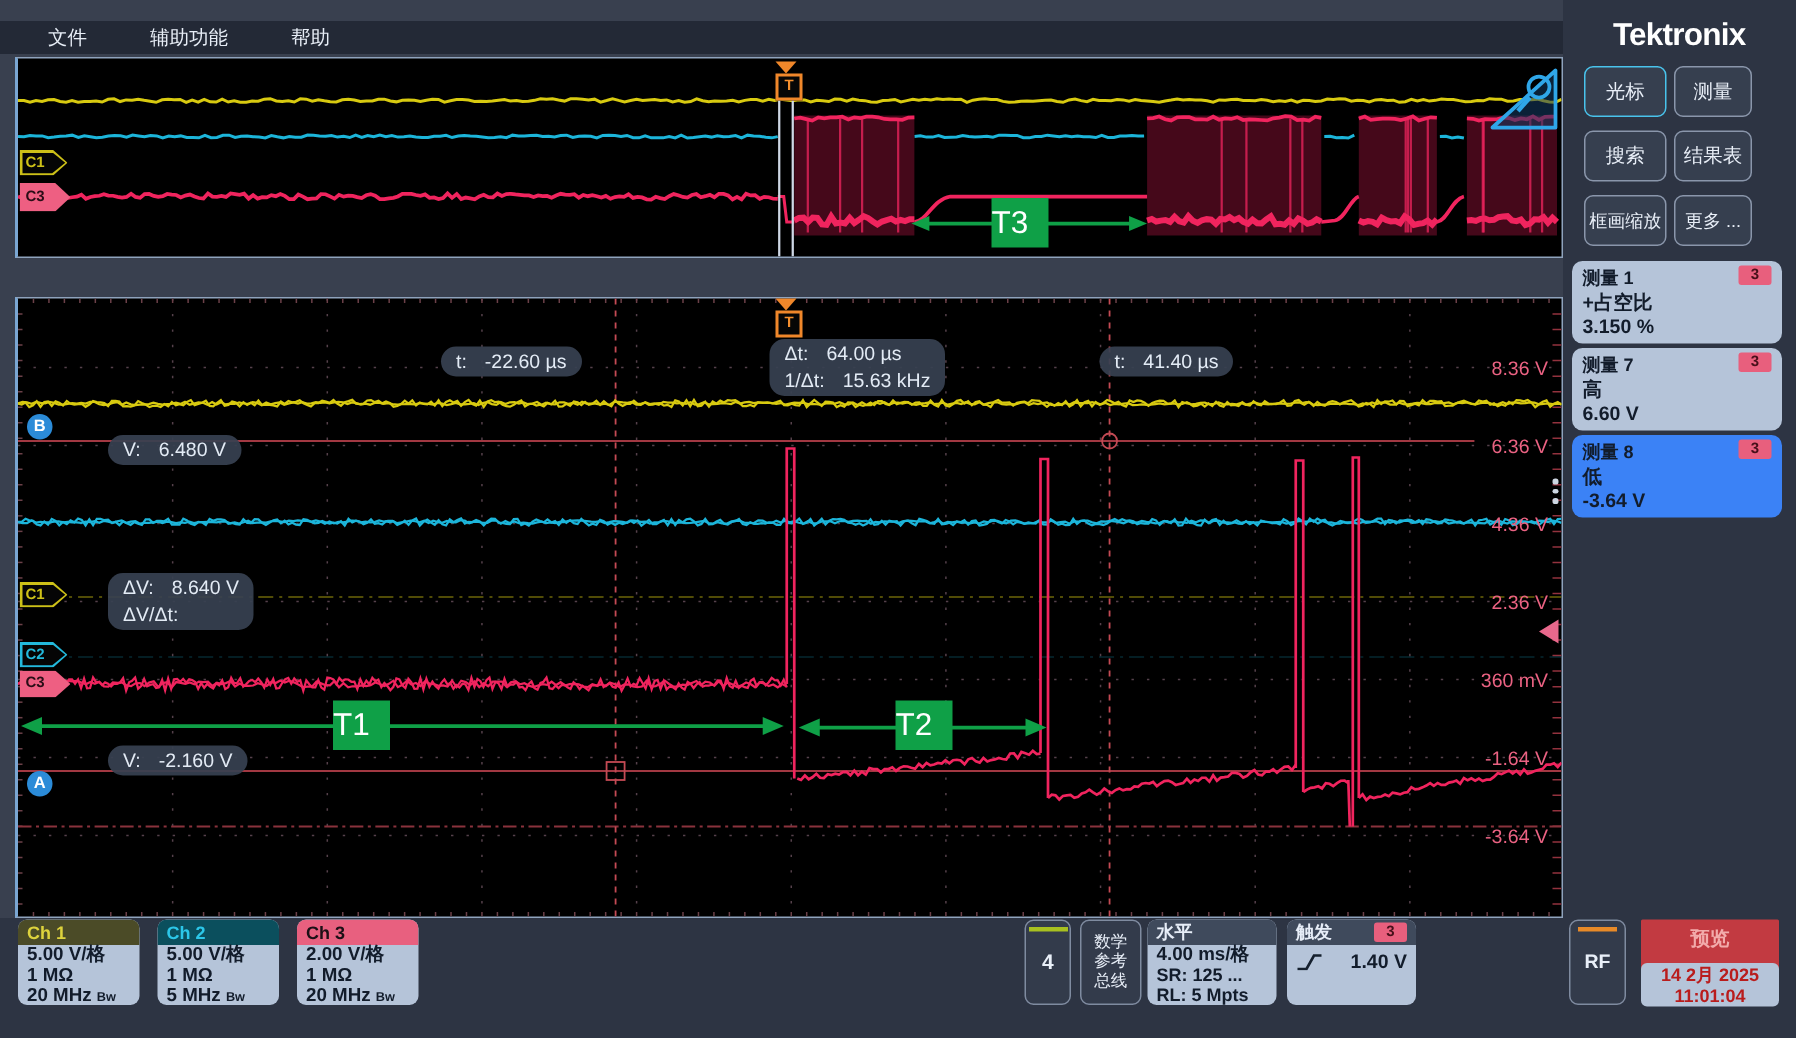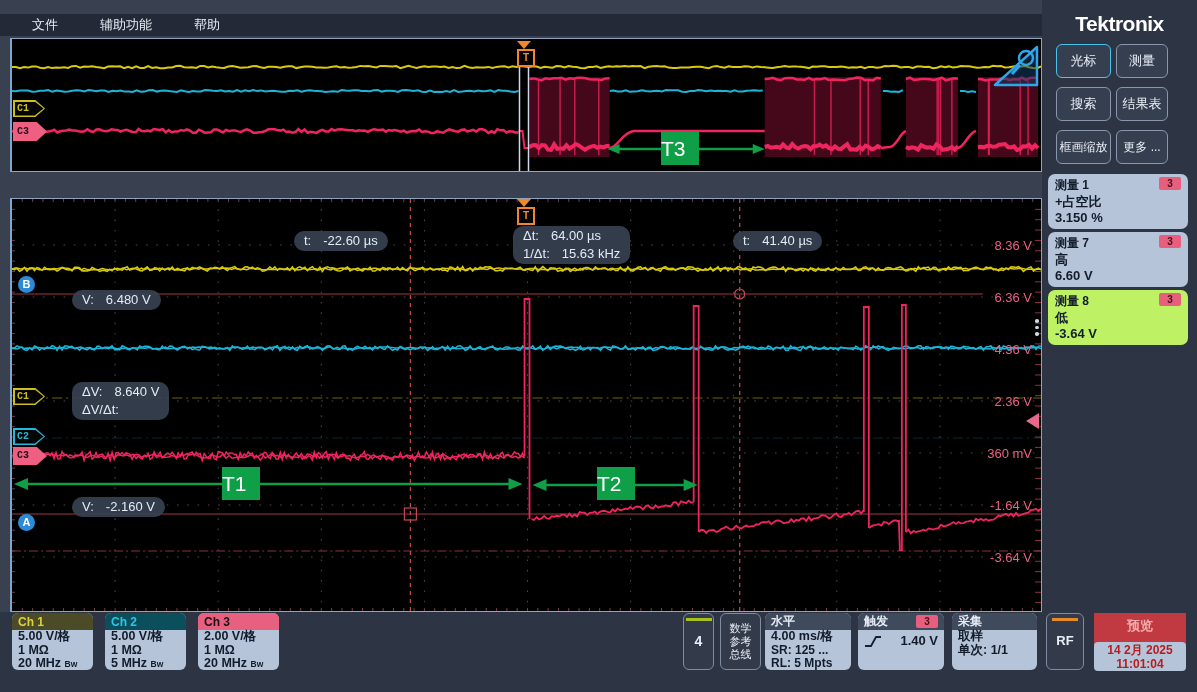--- a/index.html
+++ b/index.html
@@ -25,21 +25,21 @@
   .pill-dark{position:absolute;top:3px;background:#3c4759;border-radius:8px;height:14px;
     color:#dfe8f4;text-align:center;line-height:13px;font-weight:bold;font-size:12px;}
   .pill-x{position:absolute;top:2px;border:1px solid #d6e0ec;border-radius:9px;height:15px;
     line-height:15px;text-align:center;color:#eef3fa;font-weight:bold;font-size:12px;}
   
   .rd{position:absolute;background:rgba(55,65,81,.93);border-radius:10px;color:#e3ebf5;
     font-size:13px;padding:1px 10px;white-space:nowrap;}
   .rd .row{display:flex;gap:12px;line-height:18px;}
   .rd .v{font-weight:normal;}
   
-  .tag{position:absolute;width:32px;height:17px;font-family:Liberation Mono, monospace;}
+  .tag{position:absolute;width:32px;height:17px;}
   .tag .bg{position:absolute;inset:0;clip-path:polygon(0 0,70% 0,100% 50%,70% 100%,0 100%);}
   .tag .in{position:absolute;inset:1.5px;clip-path:polygon(0 0,70% 0,100% 50%,70% 100%,0 100%);background:#050505;}
   .tag .t{position:absolute;inset:0;font-size:10px;font-weight:bold;line-height:17px;text-indent:4px;}
   .cbadge{position:absolute;width:17px;height:17px;border-radius:50%;background:#2b8bd8;color:#fff;
     font-size:11px;font-weight:bold;text-align:center;line-height:17px;}
   .green-lab{position:absolute;width:38px;height:33px;background:#0fa047;color:#fff;
     font-size:21px;line-height:33px;}
   .axl{position:absolute;left:952px;width:68px;text-align:right;color:#ea6282;font-size:13px;height:15px;}
   .trig-tri{position:absolute;width:0;height:0;border-left:7px solid transparent;
     border-right:7px solid transparent;border-top:8px solid #f0872a;}
@@ -52,21 +52,21 @@
   #logo{position:absolute;left:0;top:12px;width:155px;text-align:center;color:#fff;
     font-size:21px;font-weight:bold;letter-spacing:-0.5px;}
   #sbtns{position:absolute;left:14px;top:44px;display:grid;grid-template-columns:55px 52px;
     grid-auto-rows:34px;column-gap:5px;row-gap:9px;}
   .sbtn{background:#363f4f;border:1px solid #8a96ab;border-radius:6px;color:#e9eff8;font-size:13px;
     display:flex;align-items:center;justify-content:center;text-align:center;line-height:14px;cursor:pointer;}
   .sbtn.sel{border:1.5px solid #49c3ec;}
   .sbtn.small{font-size:12px;}
   .mcard{position:absolute;left:6px;width:140px;height:55px;background:#b5c4d9;border-radius:7px;
     color:#121c2b;padding:3px 7px;box-sizing:border-box;}
-  .mcard.sel{background:#bef264;}
+  .mcard.sel{background:#3b82f6;}
   .mcard .hd{display:flex;justify-content:space-between;font-size:12px;font-weight:bold;}
   .badge3{background:#e85f7d;color:#47101a;font-size:10px;font-weight:bold;width:22px;height:13px;
     border-radius:2px;text-align:center;line-height:13px;}
   .mline{font-size:13px;font-weight:bold;line-height:16px;}
   #dots{position:absolute;left:1035px;top:319px;display:flex;flex-direction:column;gap:3px;}
   #dots i{width:3.5px;height:3.5px;border-radius:50%;background:#cdd6e2;}
   
   #bottombar{position:absolute;left:0;top:612px;width:1197px;height:80px;background:#2d3443;}
   .bbox{position:absolute;top:1px;height:57px;background:#b5c4d9;border-radius:6px;
     box-sizing:border-box;overflow:hidden;color:#121c2b;cursor:pointer;}
@@ -662,27 +662,20 @@
         <span class="badge3">3</span>
         </div>
       <div style="display:flex;align-items:center;padding:3px 6px 0 6px;">
         <svg width="18" height="12" viewBox="0 0 18 12">
           <path d="M1,11 L7,11 L12,2 L17,2" stroke="#15202e" stroke-width="1.8" fill="none"></path>
         </svg>
         <span style="margin-left:auto;font-size:13px;font-weight:bold;">1.40 V</span>
       </div>
     </div>
 
-    <div class="bbox" style="left:952px;width:85px;">
-      <div class="bhd hd-dark">
-          <span>采集</span>
-        </div>
-      <div class="bln">取样</div>
-      <div class="bln">单次: 1/1</div>
-    </div>
 
     <div class="dkbtn" style="left:1046px;width:38px;">
       <div class="topline" style="background:#e88a28;"></div>
       <div style="text-align:center;font-size:13px;font-weight:bold;margin-top:12px;">RF</div>
     </div>
 
     <div id="previewbtn">预览</div>
     <div id="datetime">
       <div>14 2月 2025</div>
       <div>11:01:04</div>

